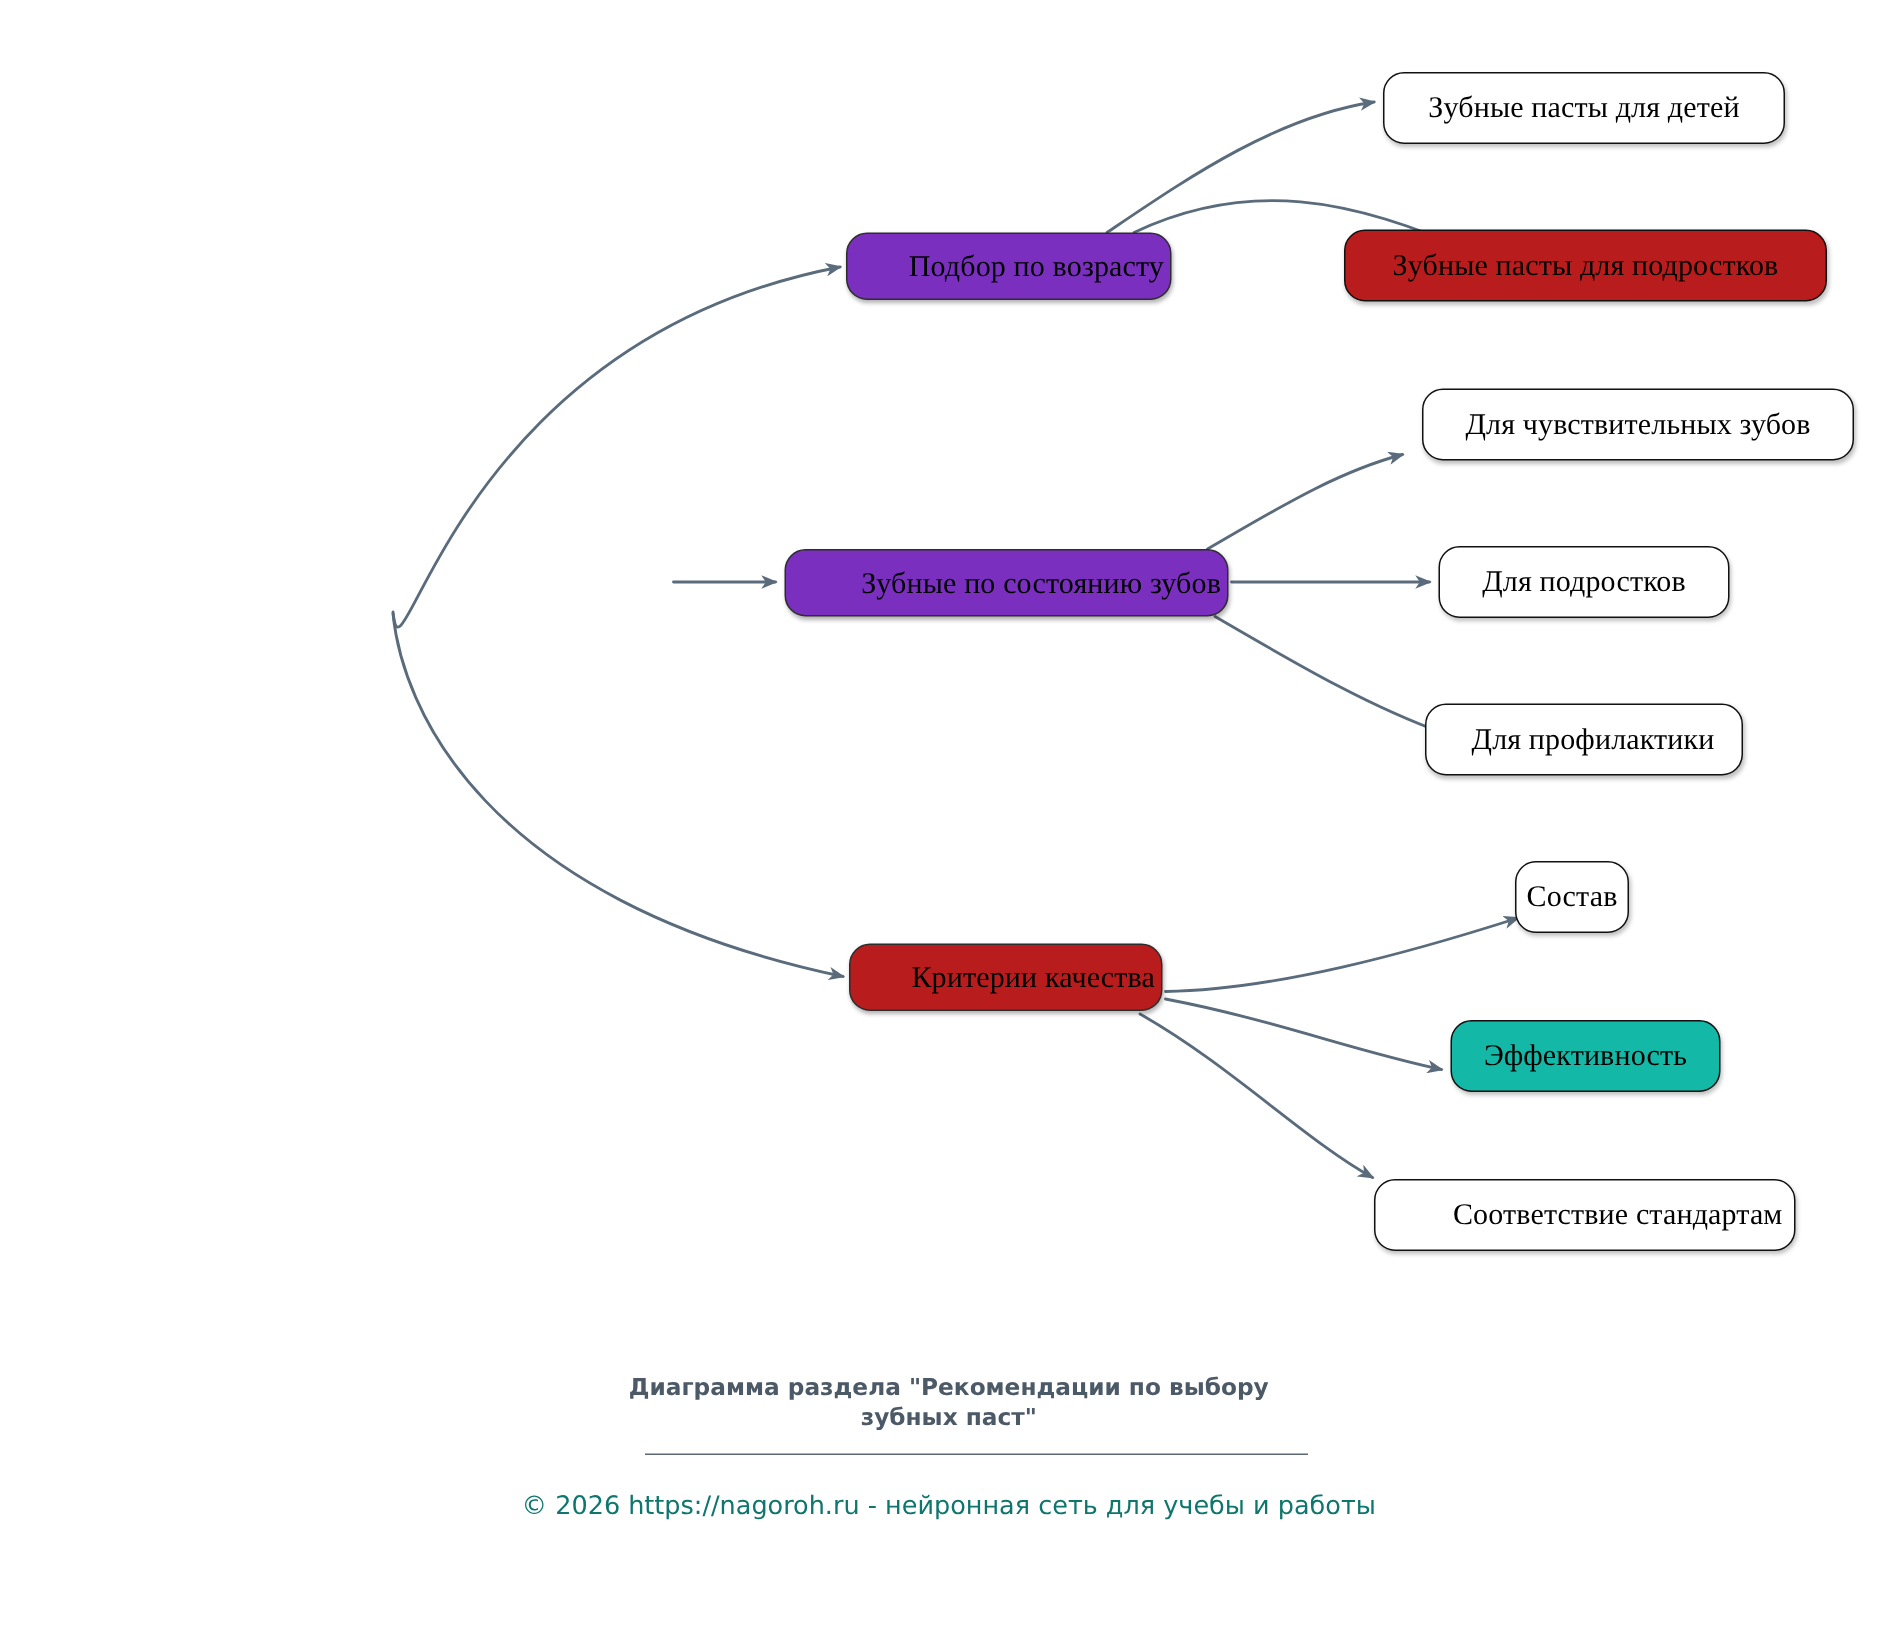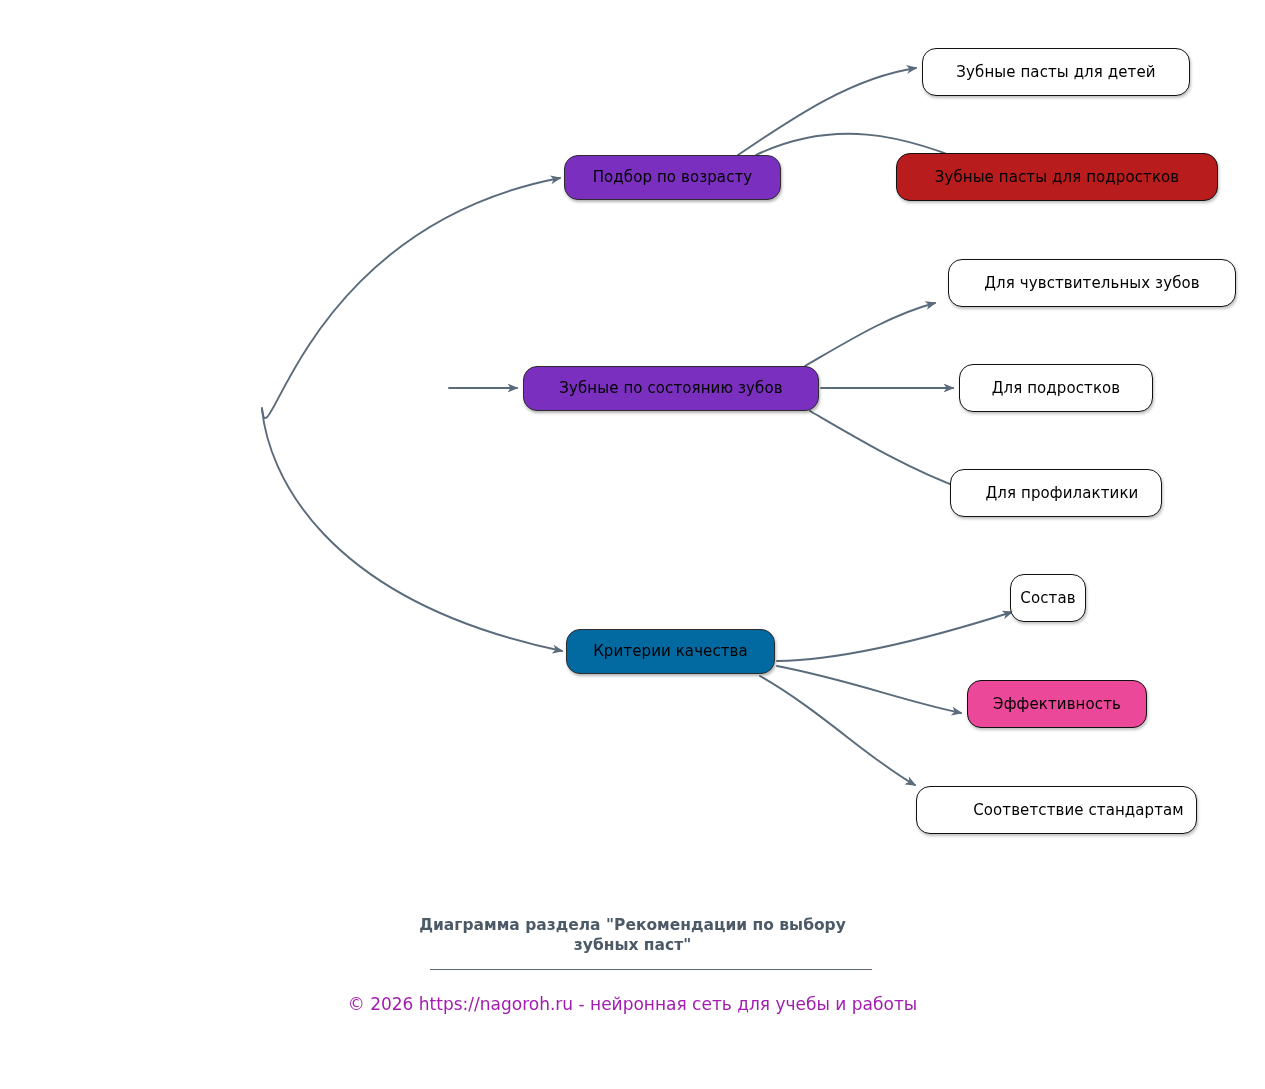--- a/index.html
+++ b/index.html
@@ -41,35 +41,37 @@
     justify-content: center;
     border-radius: 14px;
     border: 1.6px solid #1a1a1a;
     white-space: nowrap;
     line-height: 1;
   }
 
   .node-label {
     display: block;
     color: #000000;
-    font-size: 15px;
+    font-size: 20px;
     letter-spacing: 0.1px;
     padding: 0 4px;
+    font-family: Liberation Serif, serif;
   }
 
   .node.root {
     background: #6aa827;
     border-color: #2d2d2d;
     box-shadow: 1px 2px 3px rgba(0,0,0,0.30);
   }
 
   .node.branch {
     background: #7a2fbf;
     border-color: #2d2d2d;
     box-shadow: 1px 2px 3px rgba(0,0,0,0.30);
+    justify-content: flex-end;
   }
 
   .node.leaf {
     background: #ffffff;
     border-color: #111111;
     box-shadow: 1px 2px 3px rgba(0,0,0,0.25);
   }
 
   .footer-title {
     position: absolute;
@@ -94,21 +96,21 @@
   }
 
   .footer-copy {
     position: absolute;
     left: 50%;
     transform: translateX(-50%);
     top: 993px;
     width: 900px;
     text-align: center;
     font-size: 17px;
-    color: #a21caf;
+    color: #0f766e;
     line-height: 1.3;
   }
 </style>
 </head>
 <body>
 
 <div id="canvas">
 
   <svg class="mindmap-svg" id="edge-layer" viewBox="0 0 1265 1089" xmlns="http://www.w3.org/2000/svg" aria-hidden="true">
     <defs>
@@ -147,27 +149,27 @@
       </div>
       <div class="node leaf" id="node-leaf-sensitive" style="left: 913px; top: 259px; width: 288px; height: 48px; background: rgb(255, 255, 255); margin-left: 35px;">
         <span class="node-label">Для чувствительных зубов</span>
       </div>
       <div class="node leaf" id="node-leaf-whitening" style="left: 959px; top: 364px; width: 194px; height: 48px; background: rgb(255, 255, 255);">
         <span class="node-label">Для подростков</span>
       </div>
       <div class="node leaf" id="node-leaf-prevention" style="left: 950px; top: 469px; width: 212px; height: 48px; background: rgb(255, 255, 255); padding-left: 12px;">
         <span class="node-label">Для профилактики</span>
       </div>
-      <div class="node branch" id="node-branch-quality" style="left: 566px; top: 629px; width: 209px; height: 45px; background: #0369a1;">
+      <div class="node branch" id="node-branch-quality" style="left: 566px; top: 629px; width: 209px; height: 45px; background: #b91c1c;">
         <span class="node-label">Критерии качества</span>
       </div>
       <div class="node leaf" id="node-leaf-composition" style="left: 1010px; top: 574px; width: 76px; height: 48px; background: rgb(255, 255, 255);">
         <span class="node-label">Состав</span>
       </div>
-      <div class="node leaf" id="node-leaf-efficiency" style="left: 967px; top: 680px; width: 180px; height: 48px; background: #ec4899;">
+      <div class="node leaf" id="node-leaf-efficiency" style="left: 967px; top: 680px; width: 180px; height: 48px; background: #14b8a6;">
         <span class="node-label">Эффективность</span>
       </div>
       <div class="node leaf" id="node-leaf-standards" style="left: 916px; top: 786px; width: 281px; height: 48px; background: rgb(255, 255, 255); padding-left: 44px;">
         <span class="node-label">Соответствие стандартам</span>
       </div>
     </div>
 
   <div class="footer-title">
     <span>Диаграмма раздела "Рекомендации по выбору</span>
     <br>

